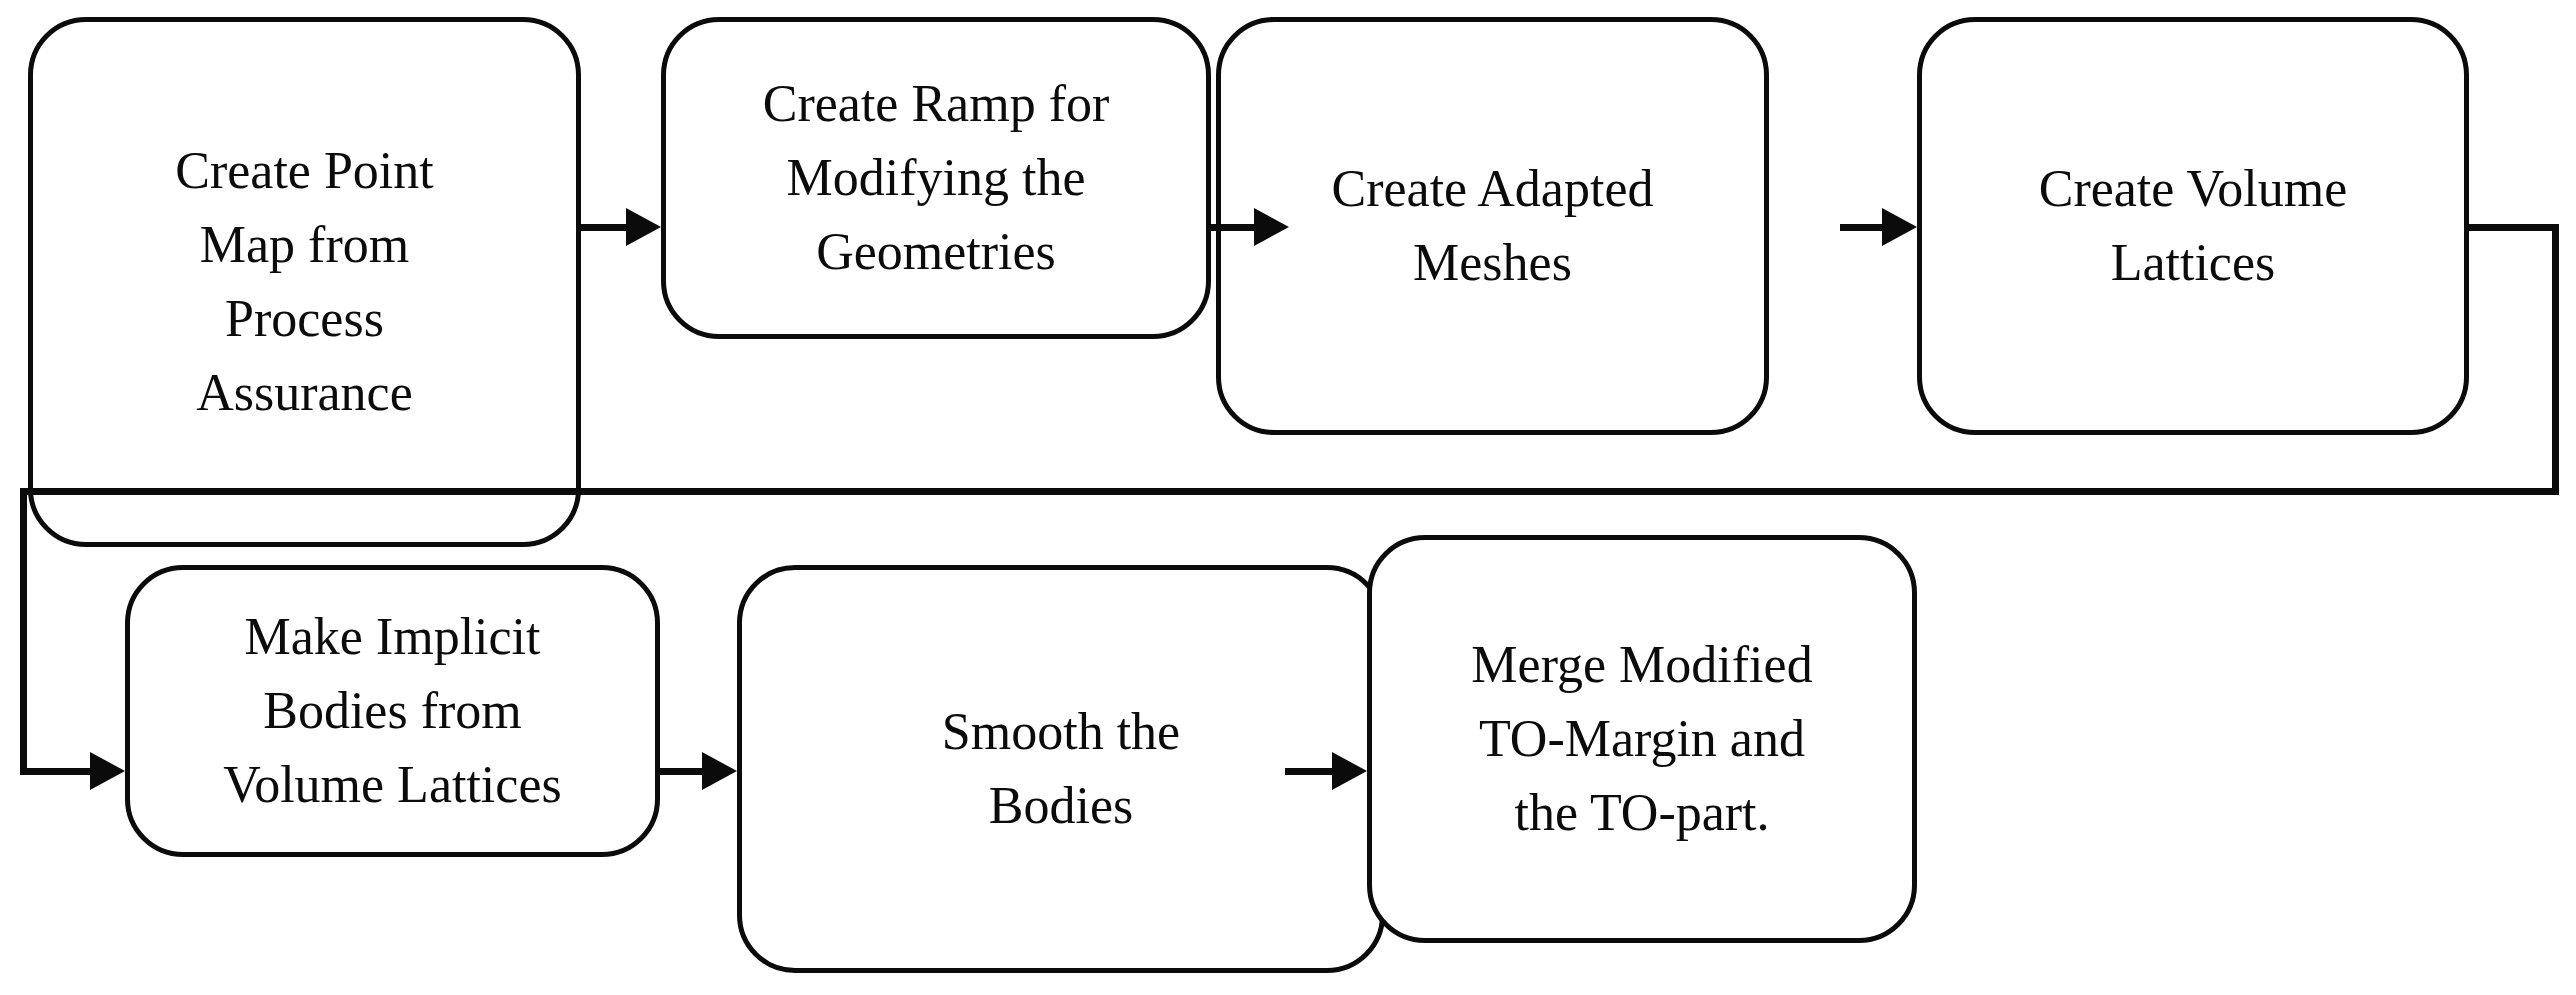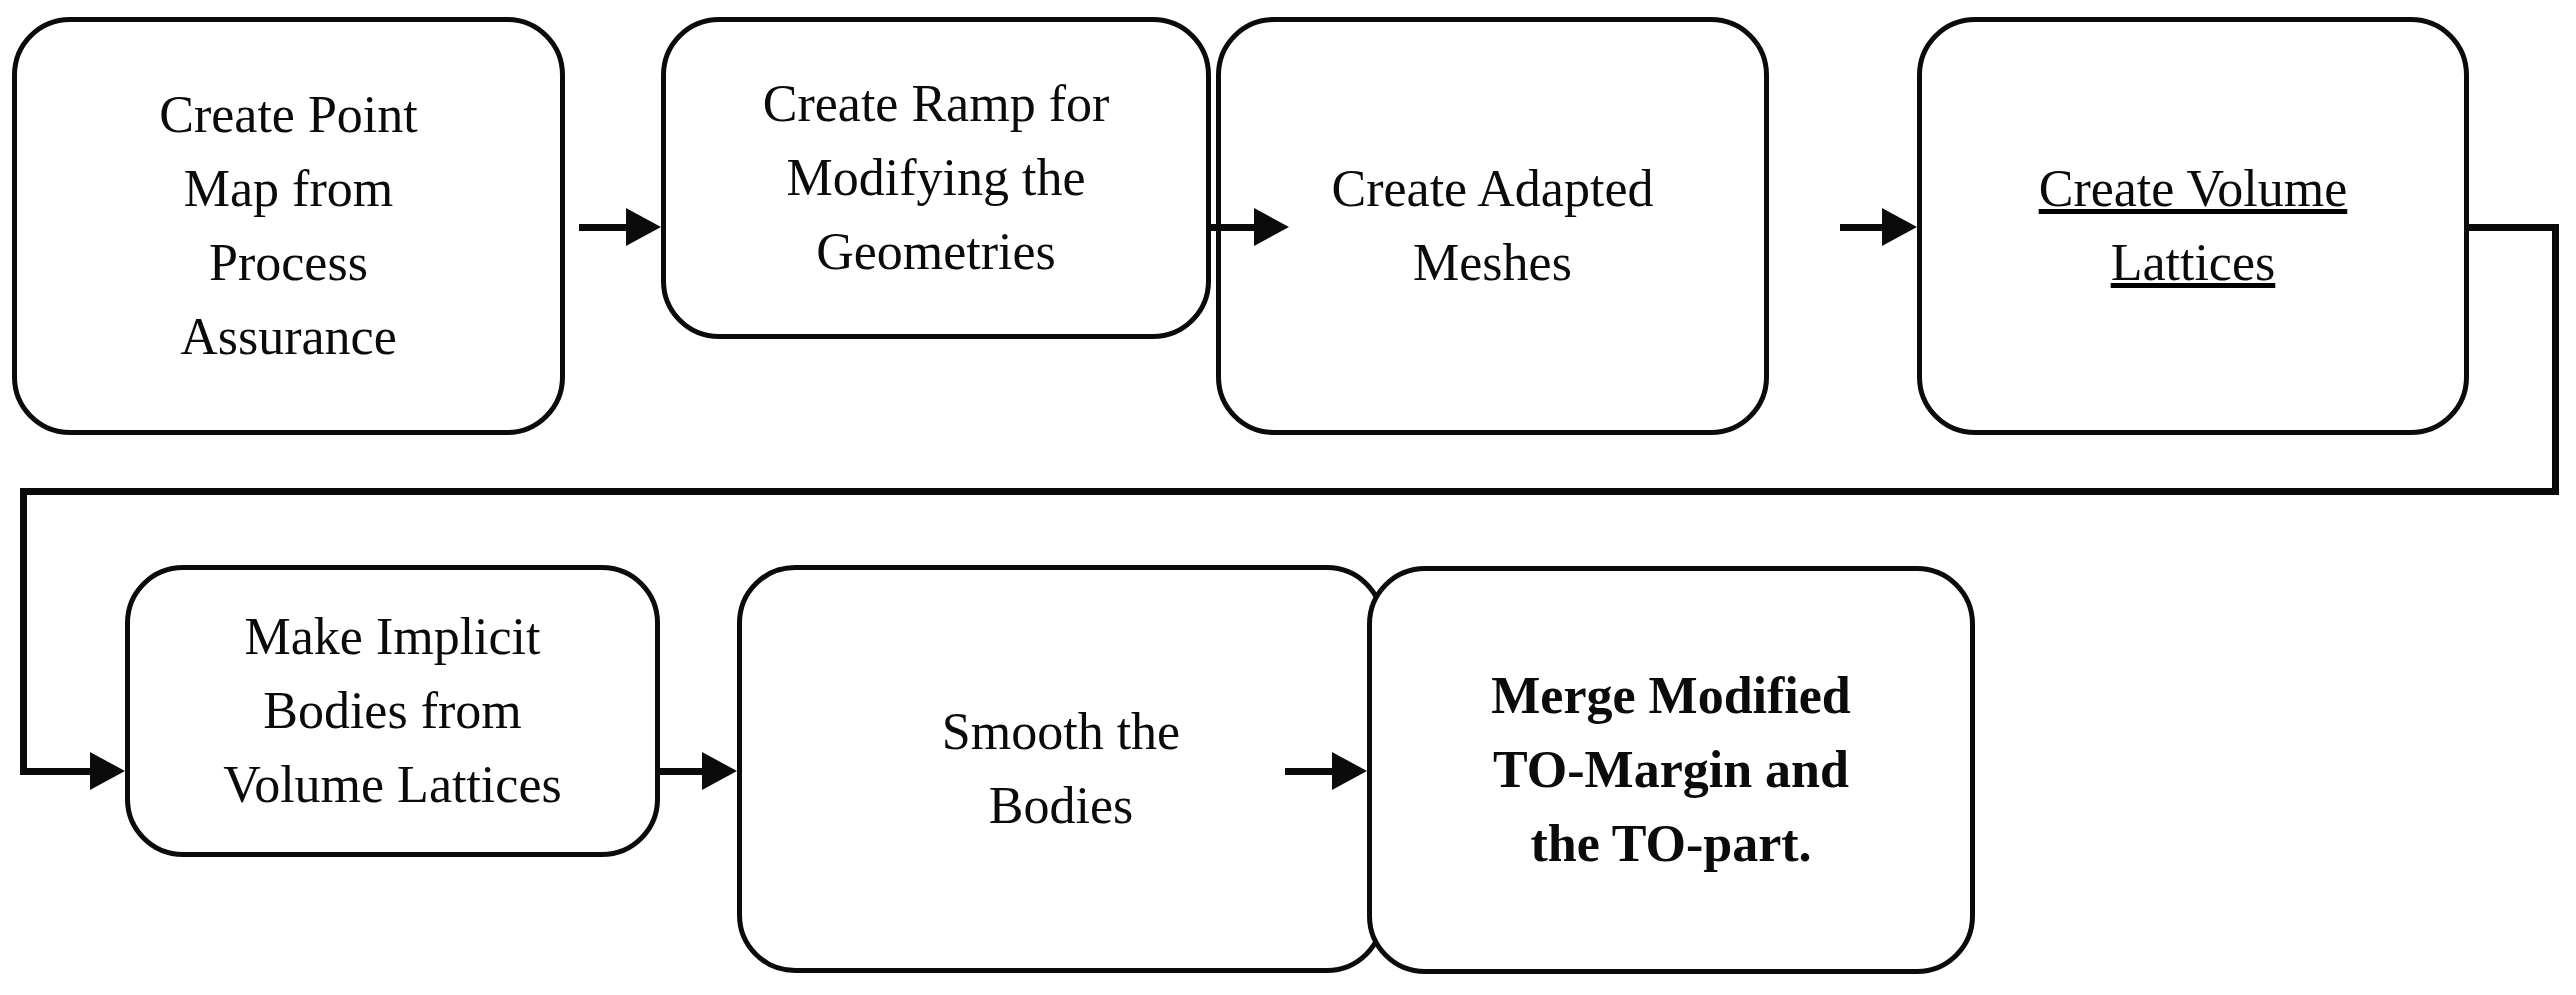--- a/index.html
+++ b/index.html
@@ -43,55 +43,55 @@
     border-top: 19px solid transparent;
     border-bottom: 19px solid transparent;
     border-left: 35px solid #0b0b0b;
   }
 </style>
 </head>
 <body>
 
 <div class="canvas">
 
-  <div class="box" style="left:12px; top:16.7px; width:553px; height:418px;">
+  <div class="box" style="left:28px; top:16.7px; width:553px; height:530px;">
     <span class="box-label">Create Point
 Map from
 Process
 Assurance</span>
   </div>
 
   <div class="box" style="left:661px; top:16.7px; width:550px; height:322px;">
     <span class="box-label">Create Ramp for
 Modifying the
 Geometries</span>
   </div>
 
   <div class="box" style="left:1216px; top:16.7px; width:553px; height:418px;">
     <span class="box-label">Create Adapted
 Meshes</span>
   </div>
 
-  <div class="box" style="left:1917px; top:16.7px; width:552px; height:418px;text-decoration:underline;">
+  <div class="box" style="left:1917px; top:16.7px; width:552px; height:418px;">
     <span class="box-label">Create Volume
 Lattices</span>
   </div>
 
   <div class="box" style="left:125px; top:565px; width:535px; height:292px;">
     <span class="box-label">Make Implicit
 Bodies from
 Volume Lattices</span>
   </div>
 
   <div class="box" style="left:737px; top:565px; width:648px; height:408px;">
     <span class="box-label">Smooth the
 Bodies</span>
   </div>
 
-  <div class="box" style="left:1367px; top:566px; width:608px; height:408px;font-weight:bold;">
+  <div class="box" style="left:1367px; top:535px; width:550px; height:408px;">
     <span class="box-label">Merge Modified
 TO-Margin and
 the TO-part.</span>
   </div>
 
   <div class="seg" style="left:579px; top:224px; width:52px; height:6.7px;"></div>
   <div class="head" style="left:626px; top:208px;"></div>
 
   <div class="seg" style="left:1209px; top:224px; width:50px; height:6.7px;"></div>
   <div class="head" style="left:1254px; top:208px;"></div>

